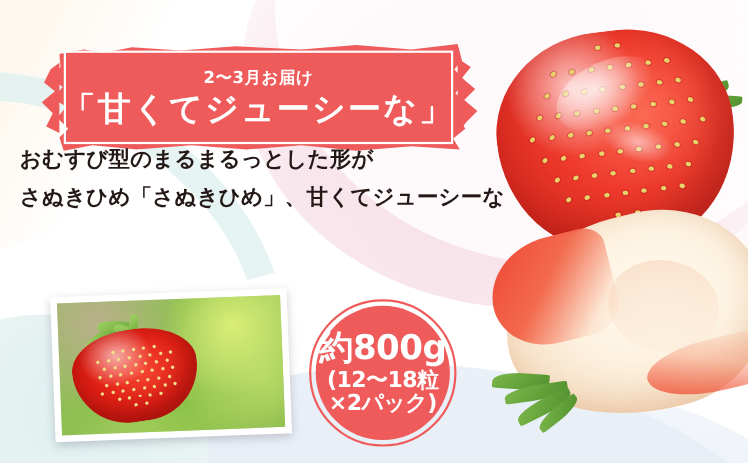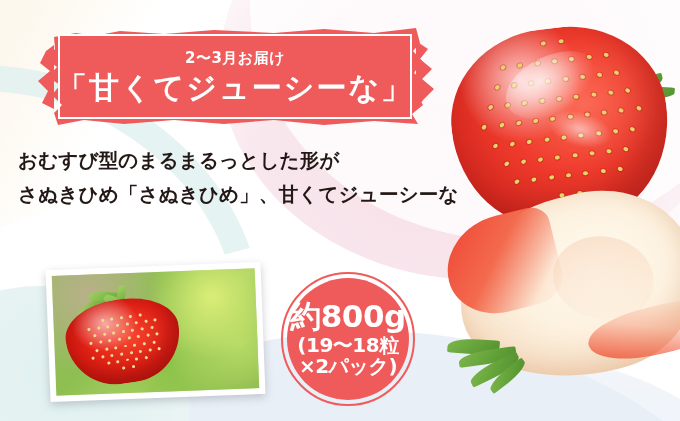--- a/index.html
+++ b/index.html
@@ -101,40 +101,40 @@
     background:linear-gradient(20deg,#ef5136 0%, rgba(246,150,120,0.45) 55%, rgba(255,255,255,0) 100%);
   }
   .berry-cut .core{
     position:absolute;left:40%;top:26%;width:42%;height:46%;
     background:linear-gradient(160deg, rgba(246,206,176,0.55), rgba(255,255,255,0));
     border-radius:50%;transform:rotate(24deg);
   }
   .berry-cut .calyx2{position:absolute;left:-22px;bottom:6px;width:96px;height:64px;}
 
   
-  .banner-wrap{position:absolute;left:24px;top:21px;width:414px;height:110px;text-align:right;}
+  .banner-wrap{position:absolute;left:24px;top:33px;width:414px;height:110px;text-align:right;}
   .banner-svg{position:absolute;inset:0;width:100%;height:100%;}
   .banner-inner{
     position:absolute;left:34px;top:13px;right:26px;bottom:12px;
     border:2px solid #ffffff;
     display:flex;flex-direction:column;align-items:center;justify-content:center;
     box-sizing:border-box;
   }
   .banner-kicker{
     color:#ffffff;font-weight:bold;font-size:15px;letter-spacing:0.5px;
     line-height:1;margin-bottom:7px;white-space:nowrap;
   }
   .banner-title{
     color:#ffffff;font-weight:bold;font-size:30px;letter-spacing:2px;
     line-height:1;white-space:nowrap;
   }
 
   
   .copy{
-    position:absolute;left:18px;top:144px;width:460px;
+    position:absolute;left:18px;top:128px;width:460px;
     color:#231815;font-size:19.5px;line-height:1.72;font-weight:600;
     letter-spacing:0.2px;
   }
   .copy p{margin:0;white-space:nowrap;}
 
   
   .photo-card{
     position:absolute;left:48px;top:266px;width:215px;height:132px;
     background:#ffffff;padding:6px;box-sizing:border-box;
     transform:rotate(-2.2deg);
@@ -377,18 +377,18 @@
           <i class="seed" style="left: 45.7778%; top: 79.5556%; transform: rotate(-5deg);"></i>
           <i class="seed" style="left: 54.2222%; top: 79.5556%; transform: rotate(5deg);"></i>
         </div>
     </div>
   </div>
 
   <div class="badge">
     <div class="badge-ring"></div>
     <div class="badge-fill">
       <div class="badge-main">約800g</div>
-      <div class="badge-sub1">(19〜18粒</div>
+      <div class="badge-sub1">(12〜18粒</div>
       <div class="badge-sub2">×2パック)</div>
     </div>
   </div>
 
 </div>
 
 </body></html>

